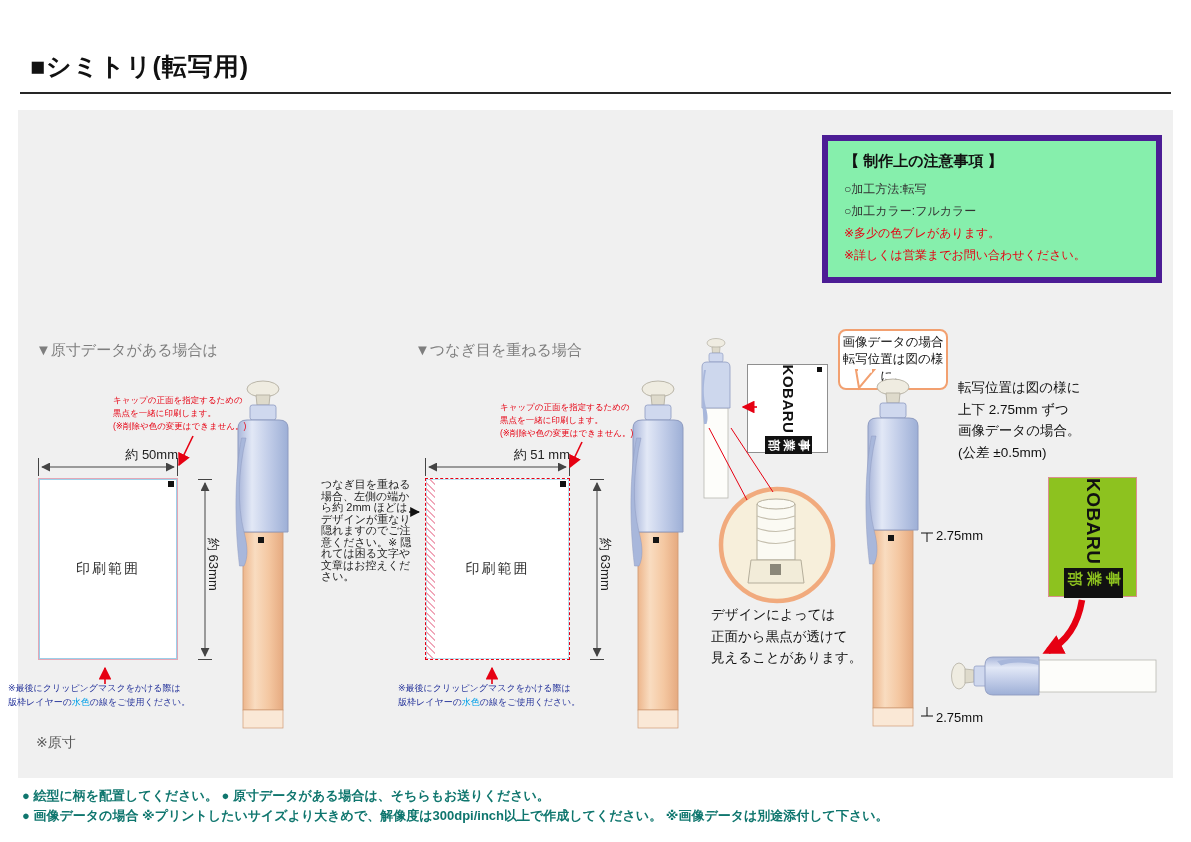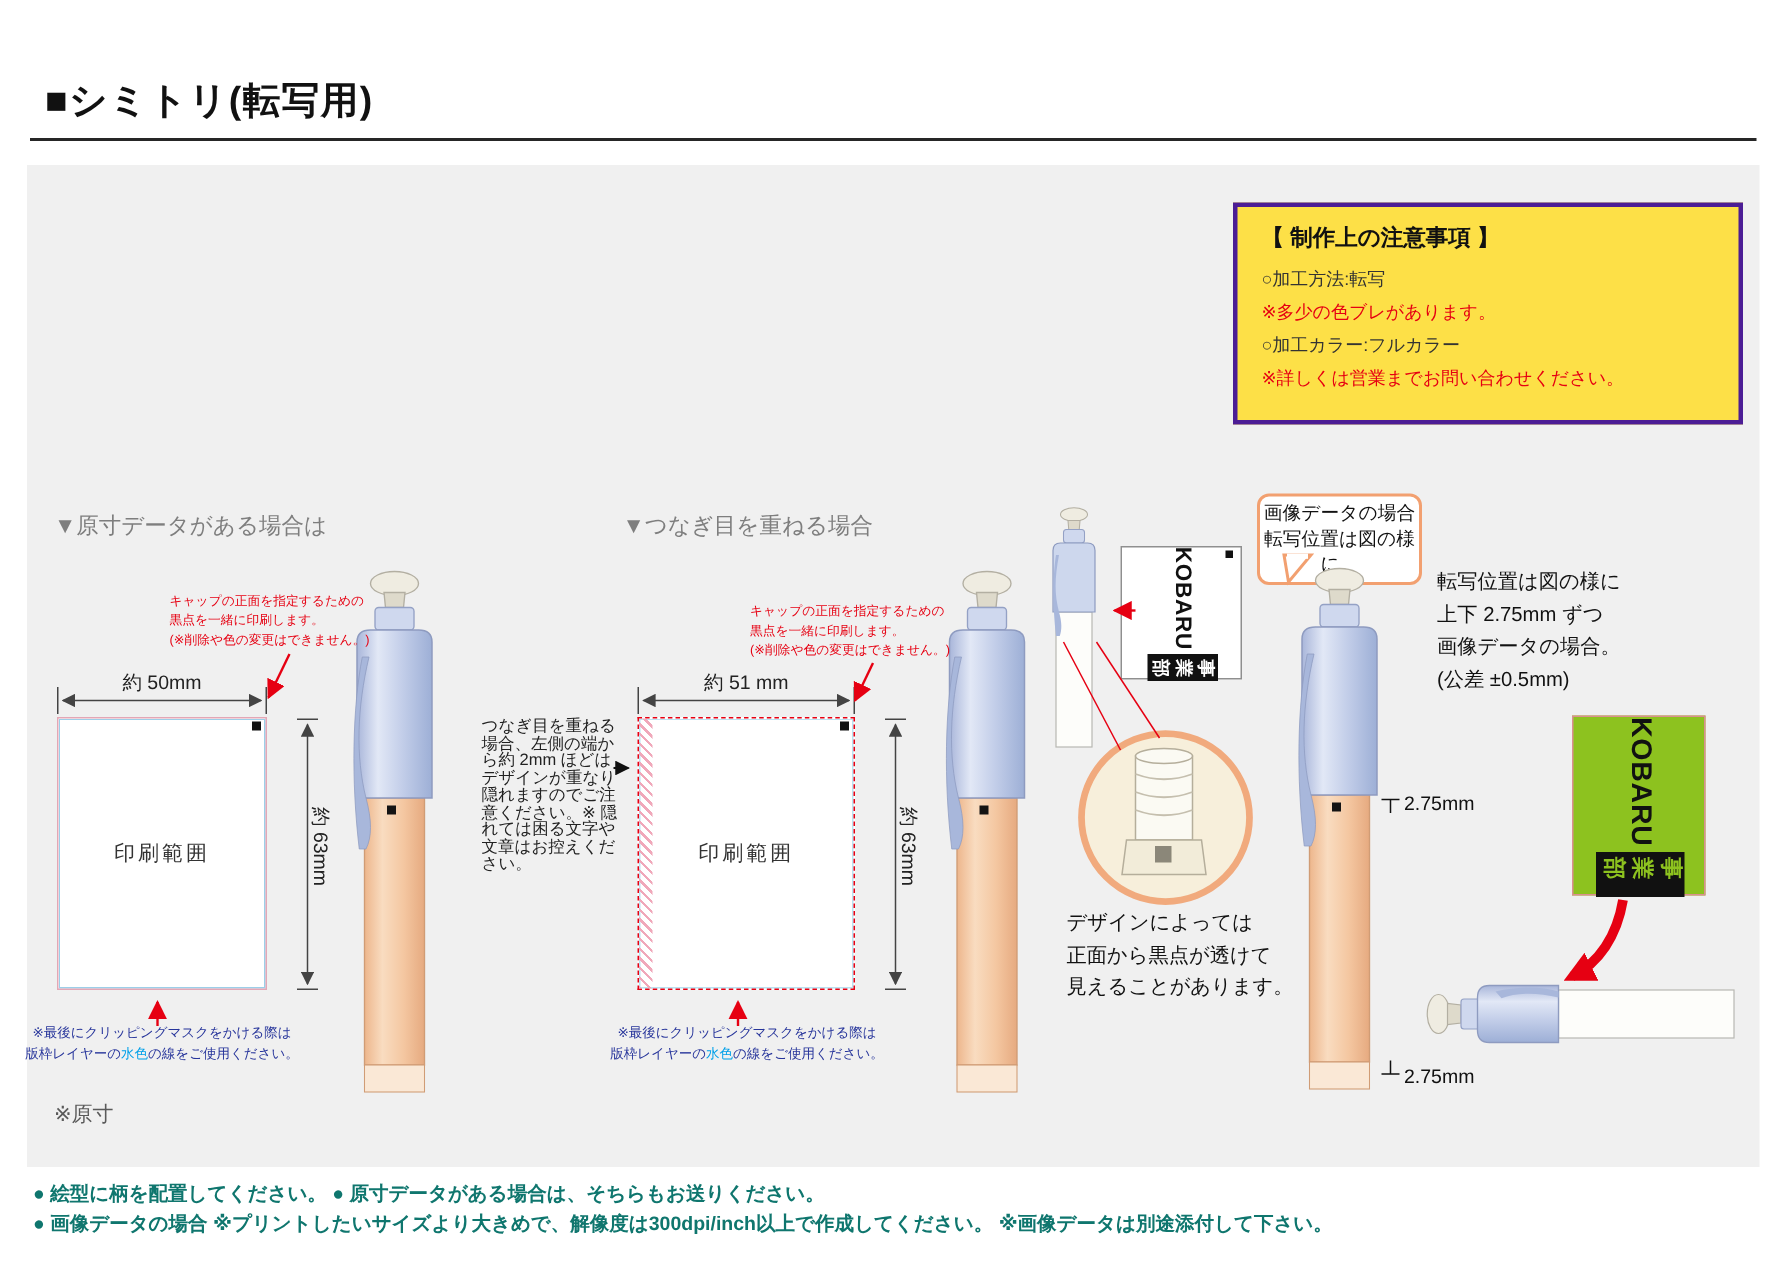--- a/index.html
+++ b/index.html
@@ -3,38 +3,38 @@
 <meta charset="utf-8">
 <style>
   *{box-sizing:border-box;margin:0;padding:0}
   html,body{width:1191px;height:842px}
   body{position:relative;background:#fff;overflow:hidden;
        font-family:"Liberation Sans","DejaVu Sans",sans-serif;}
   .abs{position:absolute}
   .title{left:30px;top:50px;font-size:25px;font-weight:700;color:#111;letter-spacing:1px}
   .rule{left:20px;top:92px;width:1151px;height:2px;background:#262626}
   .panel{left:18px;top:110px;width:1155px;height:668px;background:#f0f0f0}
-  .notes{left:822px;top:135px;width:340px;height:148px;background:#fde047;border:3px solid #4c1d95;padding:11px 16px}
+  .notes{left:822px;top:135px;width:340px;height:148px;background:#86efac;border:6px solid #4c1d95;padding:11px 16px}
   .notes-title{font-size:15px;font-weight:700;color:#111;margin-bottom:7px}
   .notes-line{font-size:12px;color:#333;line-height:22px}
   .red{color:#e60012}
   .sec-head{font-size:15px;color:#7e7e7e}
   .print-rect{position:absolute;background:#fff;display:flex;align-items:center;justify-content:center}
   .rect-plain{border:1px solid #e3a7b6;box-shadow:inset 0 0 0 1px #9ccfe9}
   .rect-dashed{border:1px dashed #e60012;box-shadow:inset 0 0 0 1px #b9e2f2}
   .area-label{font-size:14px;letter-spacing:2px;color:#333}
   .corner-dot{position:absolute;top:2px;right:3px;width:6px;height:6px;background:#111}
   .hatch{position:absolute;left:0;top:0;bottom:0;width:9px;
          background:repeating-linear-gradient(45deg,#f0a8ba 0,#f0a8ba 1.6px,rgba(240,168,186,0) 1.6px,rgba(240,168,186,0) 4.6px)}
-  .dim-label{font-size:13px;color:#222;text-align:center}
+  .dim-label{font-size:13px;color:#222;text-align:right}
   .dim-label-v{font-size:13px;color:#222;transform:rotate(90deg);transform-origin:0 0;white-space:nowrap}
   .cap-note{font-size:8.5px;line-height:13px;color:#e60012;white-space:nowrap}
   .cap-note span{display:block}
   .seam-note{width:93px;font-size:11px;line-height:11.5px;color:#222}
-  .mask-note{width:200px;text-align:center;font-size:9px;line-height:14px;color:#27359b;white-space:nowrap}
+  .mask-note{width:200px;text-align:left;font-size:9px;line-height:14px;color:#27359b;white-space:nowrap}
   .cyan{color:#00a0e9}
   .bubble{left:838px;top:329px;width:110px;border:2.5px solid #f2a070;border-radius:8px;background:#fff;
           text-align:center;font-size:12.5px;line-height:17px;color:#111;padding:3px 0}
   .bubble span{display:block}
   .note-block{font-size:13.5px;line-height:21.5px;color:#111}
   .note-block span{display:block}
   .margin-label{font-size:13px;color:#111}
   .kobaru-box{background:#fff;border:1px solid #8f8f8f}
   .rot90{position:absolute;left:0;top:0;transform:rotate(90deg);display:flex;align-items:center;justify-content:center}
   .brand{font-weight:700;color:#111;letter-spacing:.5px}
@@ -48,22 +48,22 @@
 </head>
 <body>
 
 <div class="abs title">■シミトリ(転写用)</div>
 <div class="abs rule"></div>
 <div class="abs panel"></div>
 
 <div class="abs notes">
   <div class="notes-title">【 制作上の注意事項 】</div>
   <div class="notes-line">○加工方法:転写</div>
+  <div class="notes-line">○加工カラー:フルカラー</div>
   <div class="notes-line red">※多少の色ブレがあります。</div>
-  <div class="notes-line">○加工カラー:フルカラー</div>
   <div class="notes-line red">※詳しくは営業までお問い合わせください。</div>
 </div>
 
 <div class="print-rect rect-plain" style="left:38px;top:478px;width:140px;height:182px">
   <span class="area-label">印刷範囲</span>
   <span class="corner-dot"></span>
 </div>
 
 <div class="print-rect rect-dashed" style="left:425px;top:478px;width:145px;height:182px">
   <span class="hatch"></span>

